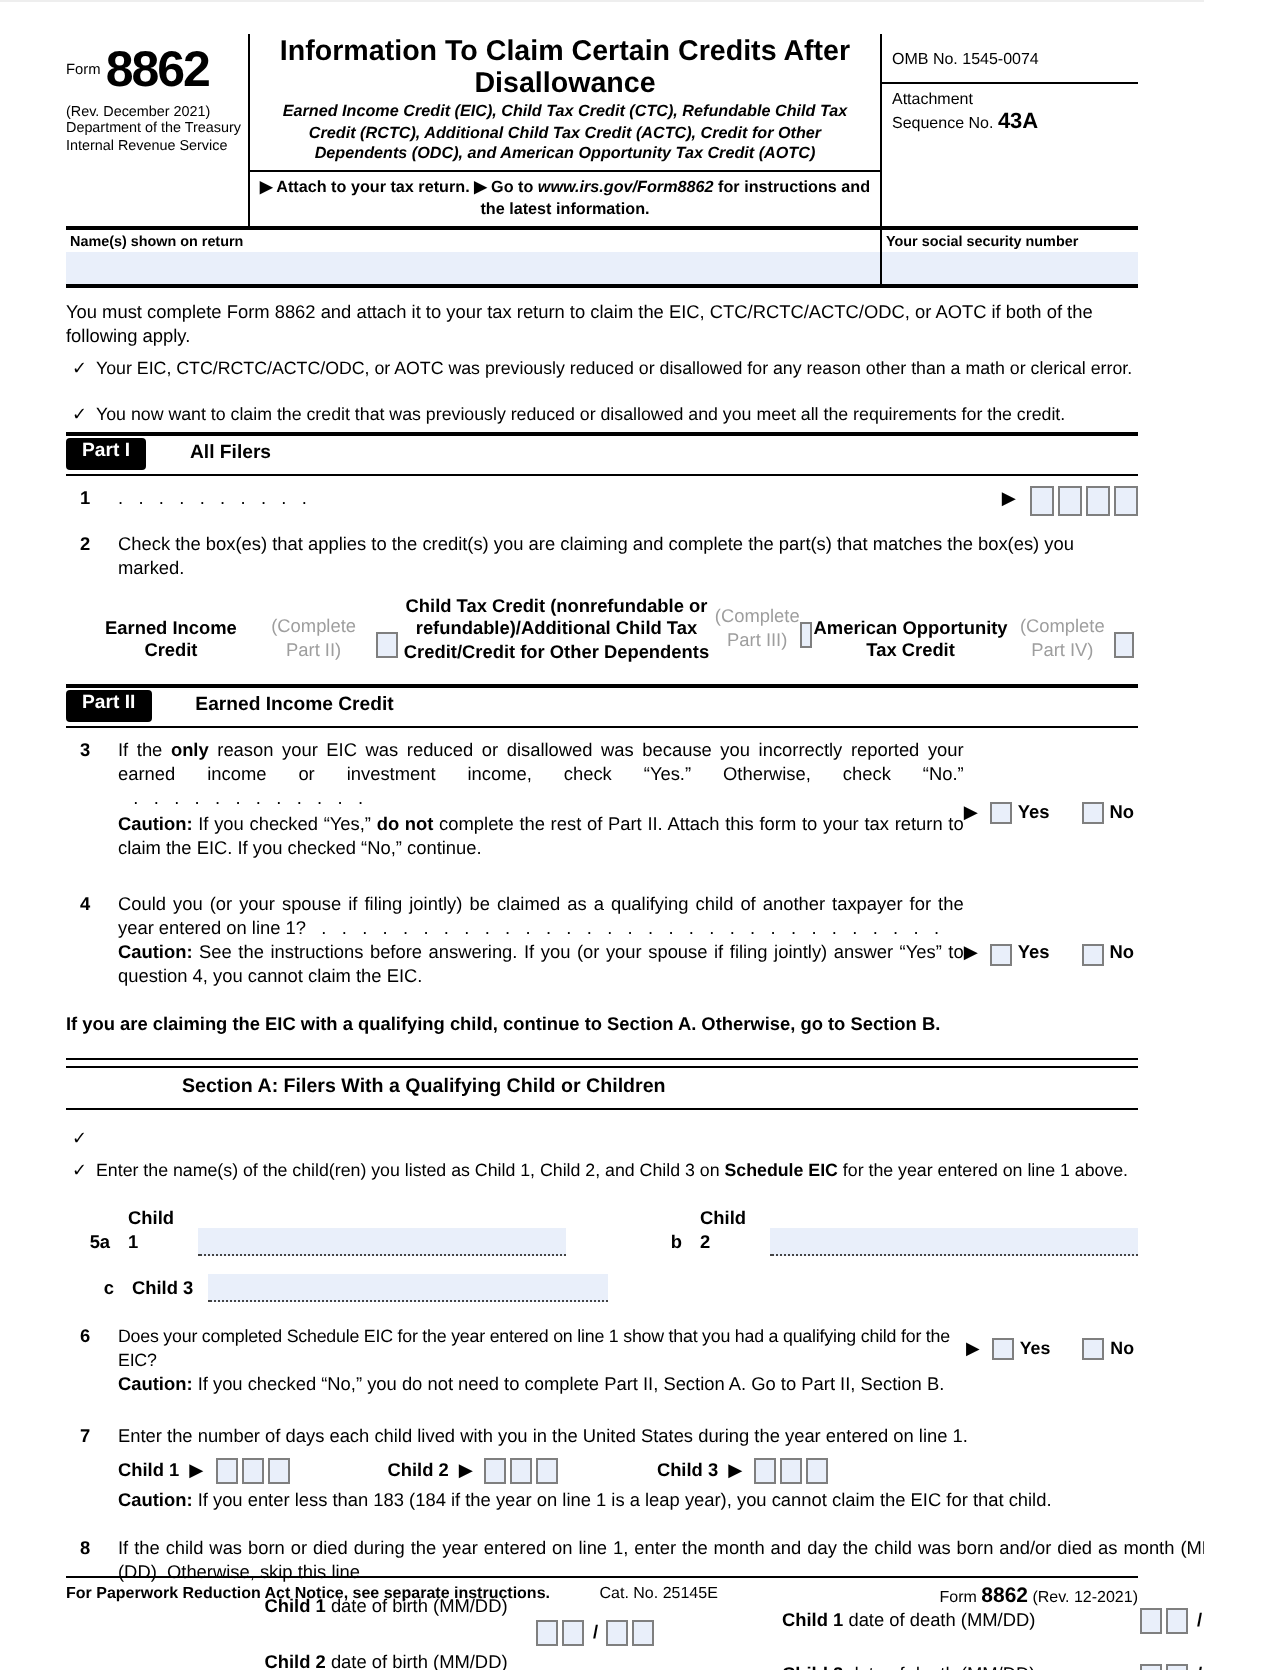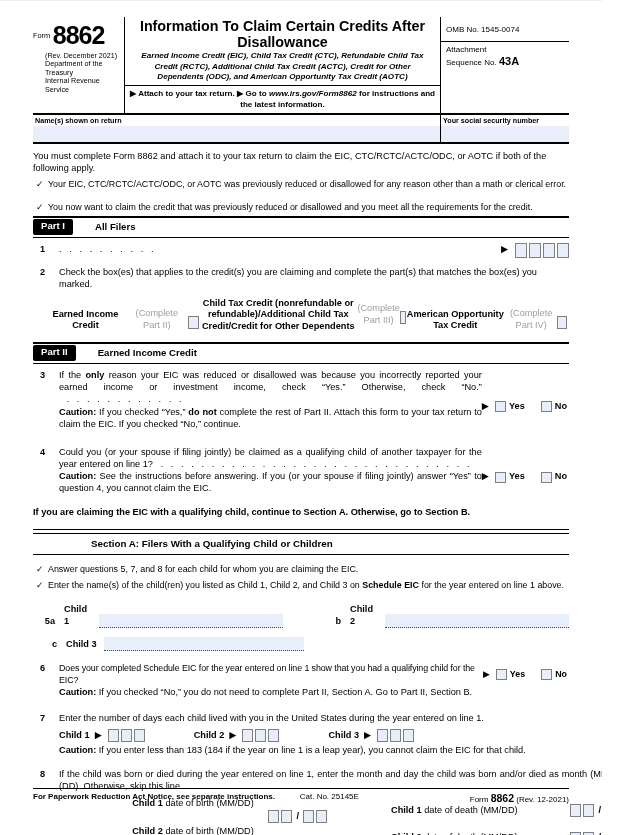--- a/index.html
+++ b/index.html
@@ -9,21 +9,21 @@
     font-family:"Liberation Sans", sans-serif; color:#000; overflow:hidden;
     border-top:1px solid #eee;
   }
   .content { padding:16px 33px 0 33px; font-size:9.2px; line-height:1.3; }
 
   
   .hdr { display:flex; border-bottom:2px solid #000; }
   .hdr-left { width:92px; border-right:1px solid #000; padding:2px 3px 1px 0; }
   .form-word { font-size:7.4px; vertical-align:6px; }
   .form-num { font-size:25px; font-weight:bold; letter-spacing:-1px; }
-  .hdr-left .sm { font-size:7.2px; line-height:1.2;margin-left:12px; }
+  .hdr-left .sm { font-size:7.2px; line-height:1.2; }
   .hdr-center { flex:1; border-right:1px solid #000; text-align:center; display:flex; flex-direction:column; }
   .title { font-weight:bold; font-size:14.3px; padding:2px 4px 0; line-height:1.1; }
   .subtitle { font-weight:bold; font-style:italic; font-size:8.1px; line-height:1.3; padding:1px 8px 2px; flex:1; }
   .attach { font-weight:bold; font-size:8.1px; border-top:1px solid #000; padding:3px 2px 3px; }
   .attach .url { font-style:italic; }
   .hdr-right { width:128px; display:flex; flex-direction:column; font-size:8px; }
   .omb { padding:8px 5px 6px; border-bottom:1px solid #000; }
   .att-seq { padding:3px 5px 2px; line-height:1.25; }
   .att-no { font-weight:bold; font-size:11px; }
 
@@ -255,21 +255,20 @@
     </div>
 
     <div class="goto-line">If you are claiming the EIC with a qualifying child, continue to Section A. Otherwise, go to Section B.</div>
 
     <div class="rule"></div>
     <div class="secA">Section A: Filers With a Qualifying Child or Children</div>
 
     <div class="secA-bullets">
       <div class="bullet">
         <span class="chk">✓</span>
-        <span>Answer questions 5, 7, and 8 for each child for whom you are claiming the EIC.</span>
       </div>
       <div class="bullet">
         <span class="chk">✓</span>
         <span><span>Enter the name(s) of the child(ren) you listed as Child 1, Child 2, and Child 3 on </span><b class="cl">Schedule EIC</b><span> for the year entered on line 1 above.</span></span>
       </div>
     </div>
 
     <div class="kids-row" style="margin-top:13px">
       <span class="kid-num">5a</span>
       <span class="kid-label">Child 1</span>

